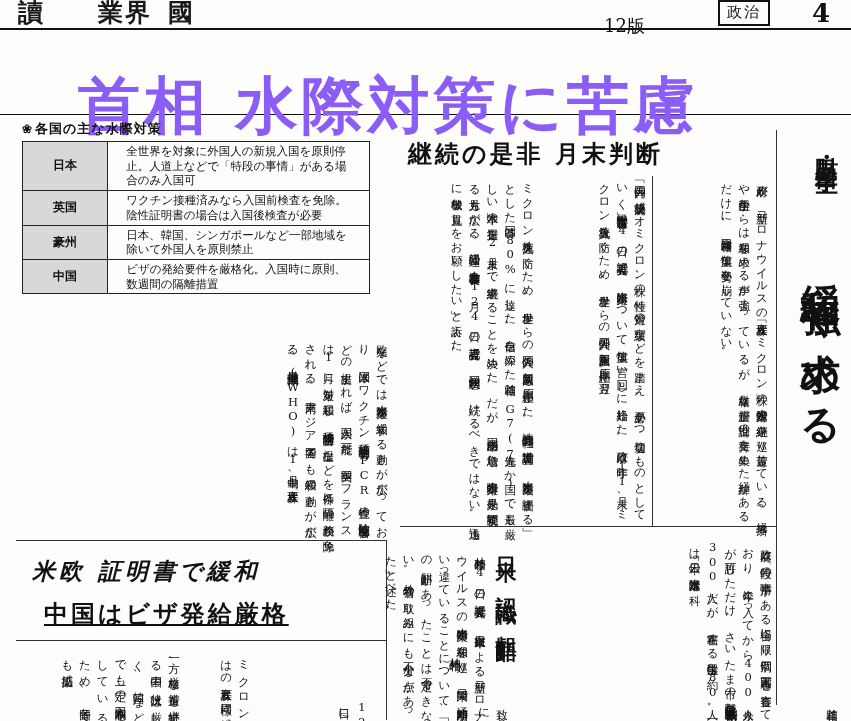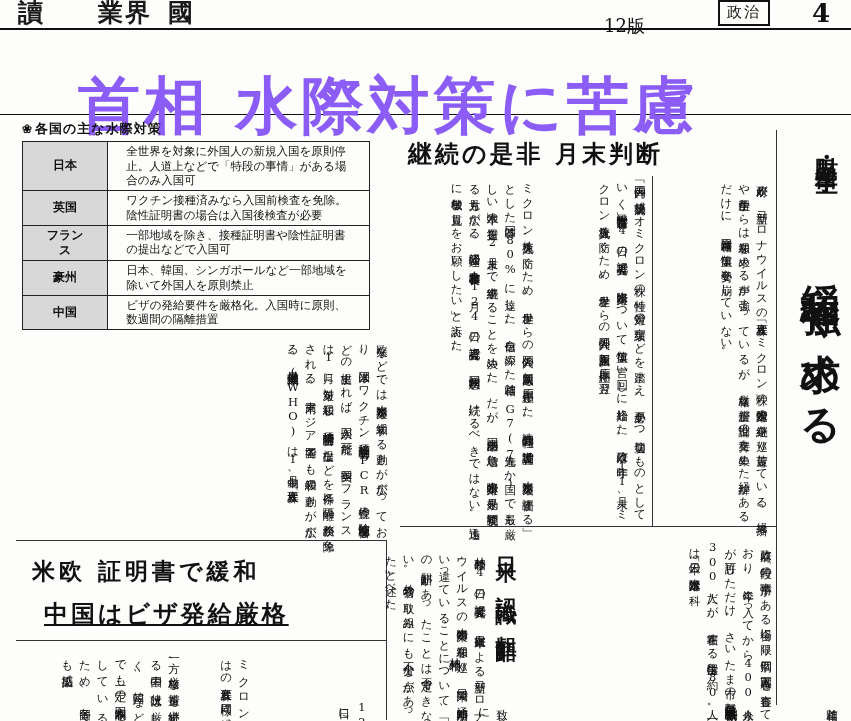--- a/index.html
+++ b/index.html
@@ -181,20 +181,21 @@
 
   
   .sub2 {
     position: absolute;
     top: 556px;
     left: 32px;
     font-size: 23px;
     font-weight: bold;
     letter-spacing: 4px;
     white-space: nowrap;
+    font-style: italic;
   }
   .sub3 {
     position: absolute;
     top: 598px;
     left: 44px;
     font-size: 24px;
     font-weight: bold;
     letter-spacing: 3px;
     white-space: nowrap;
     text-decoration: underline;
@@ -246,24 +247,20 @@
       <tbody>
         <tr>
           <td class="cname">日本</td>
           <td class="cdesc">全世界を対象に外国人の新規入国を原則停止。人道上などで「特段の事情」がある場合のみ入国可</td>
         </tr>
         <tr>
           <td class="cname">英国</td>
           <td class="cdesc">ワクチン接種済みなら入国前検査を免除。陰性証明書の場合は入国後検査が必要</td>
         </tr>
         <tr>
-          <td class="cname">フランス</td>
-          <td class="cdesc">一部地域を除き、接種証明書や陰性証明書の提出などで入国可</td>
-        </tr>
-        <tr>
           <td class="cname">豪州</td>
           <td class="cdesc">日本、韓国、シンガポールなど一部地域を除いて外国人を原則禁止</td>
         </tr>
         <tr>
           <td class="cname">中国</td>
           <td class="cdesc">ビザの発給要件を厳格化。入国時に原則、数週間の隔離措置</td>
         </tr>
       </tbody>
     </table>
   </div>

